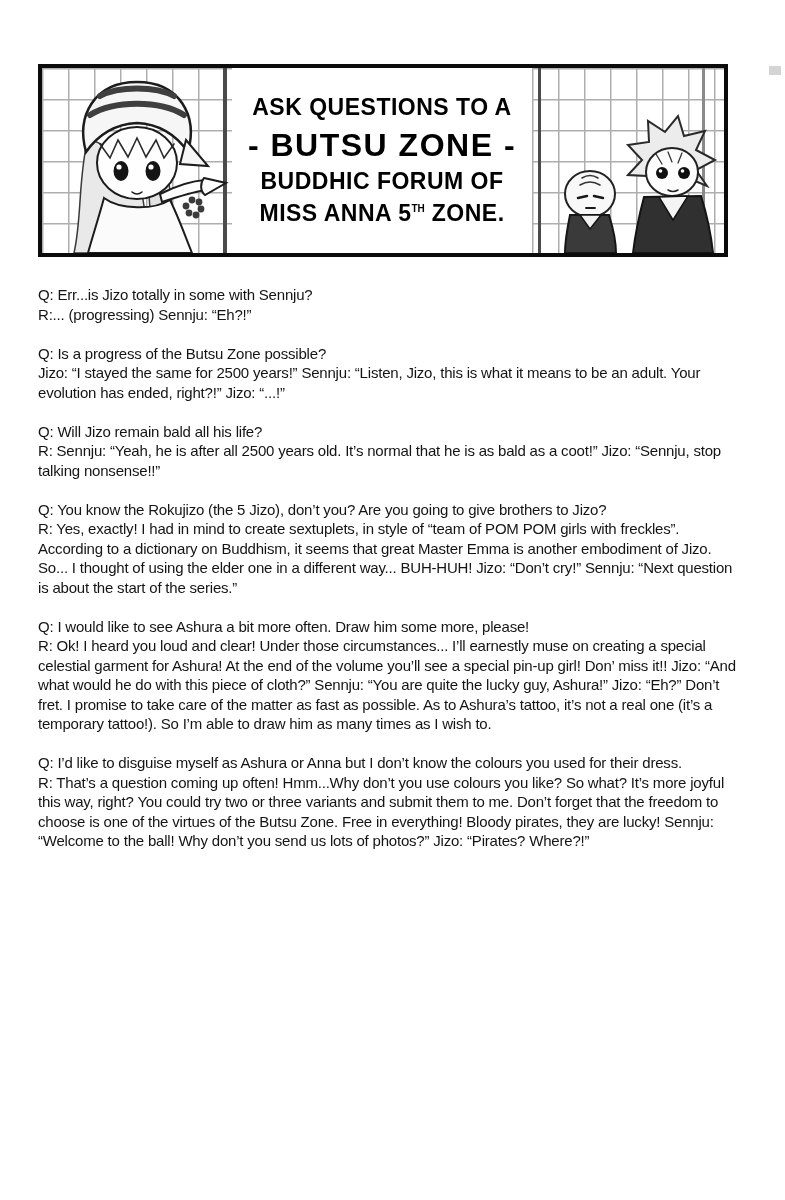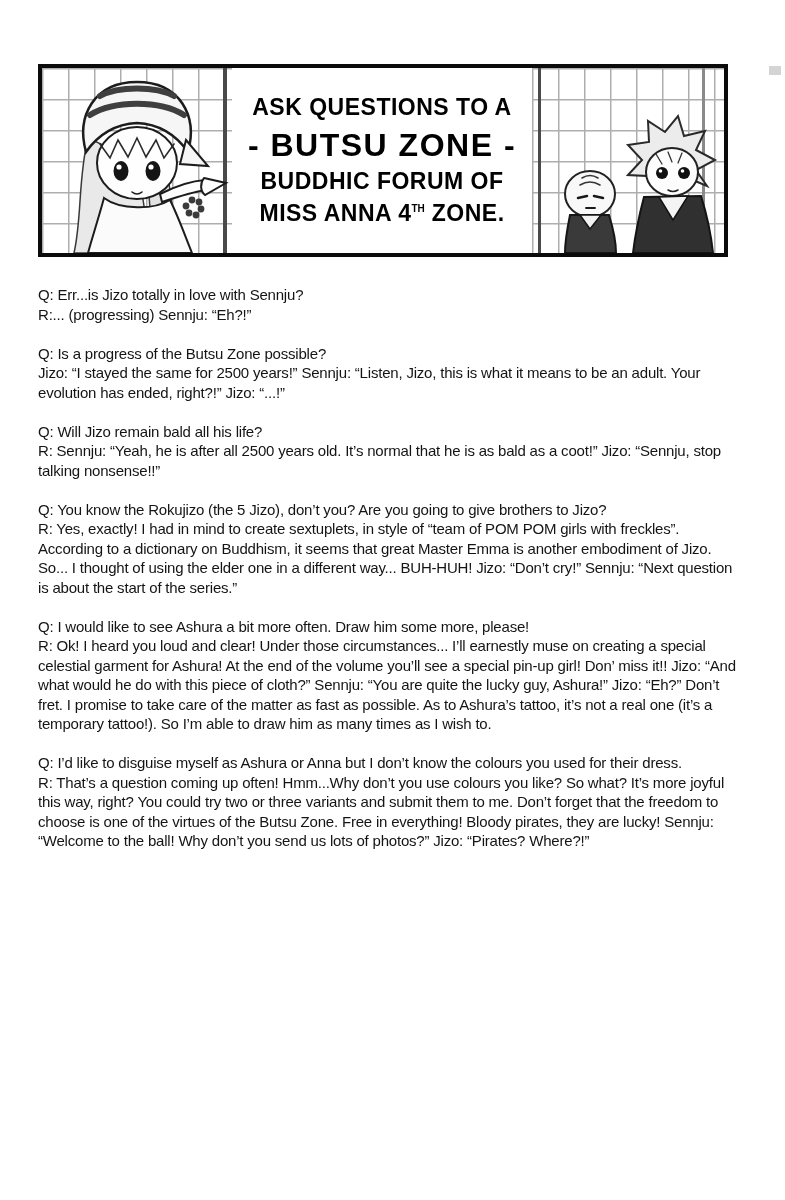--- a/index.html
+++ b/index.html
@@ -116,21 +116,21 @@
             <circle cx="157" cy="134" r="3.4"></circle>
           </g>
         </g>
       </svg>
     </div>
 
     <div class="title-area">
       <div class="title-line">ASK QUESTIONS TO A</div>
       <div class="title-line big">- BUTSU ZONE -</div>
       <div class="title-line">BUDDHIC FORUM OF</div>
-      <div class="title-line"><span>MISS ANNA 4</span><sup>TH</sup><span> ZONE.</span></div>
+      <div class="title-line"><span>MISS ANNA 5</span><sup>TH</sup><span> ZONE.</span></div>
     </div>
 
     <div class="illust illust-right">
       <svg width="192" height="185" viewBox="0 0 192 185" xmlns="http://www.w3.org/2000/svg">
         <defs>
           <pattern id="shojiR" width="26" height="31" patternUnits="userSpaceOnUse">
             <rect width="26" height="31" fill="#ffffff"></rect>
             <path d="M0.5 0 V31 M0 0.5 H26" stroke="#aeaeae" stroke-width="2" fill="none"></path>
           </pattern>
         </defs>
@@ -159,21 +159,21 @@
           <path d="M127 129 L141 152 L156 128 Z" fill="#f4f4f4" stroke="#141414" stroke-width="1.5"></path>
         </g>
       </svg>
     </div>
 
   </div>
 
   <section class="qa">
 
     <div class="qa-block">
-      <p>Q: Err...is Jizo totally in love with Sennju?</p>
+      <p>Q: Err...is Jizo totally in some with Sennju?</p>
       <p>R:... (progressing) Sennju: “Eh?!”</p>
     </div>
 
     <div class="qa-block">
       <p>Q: Is a progress of the Butsu Zone possible?</p>
       <p>Jizo:  “I stayed the same for 2500 years!” Sennju: “Listen, Jizo, this is what it means to be an adult. Your evolution has ended, right?!”  Jizo: “...!”</p>
     </div>
 
     <div class="qa-block">
       <p>Q: Will Jizo remain bald all his life?</p>

